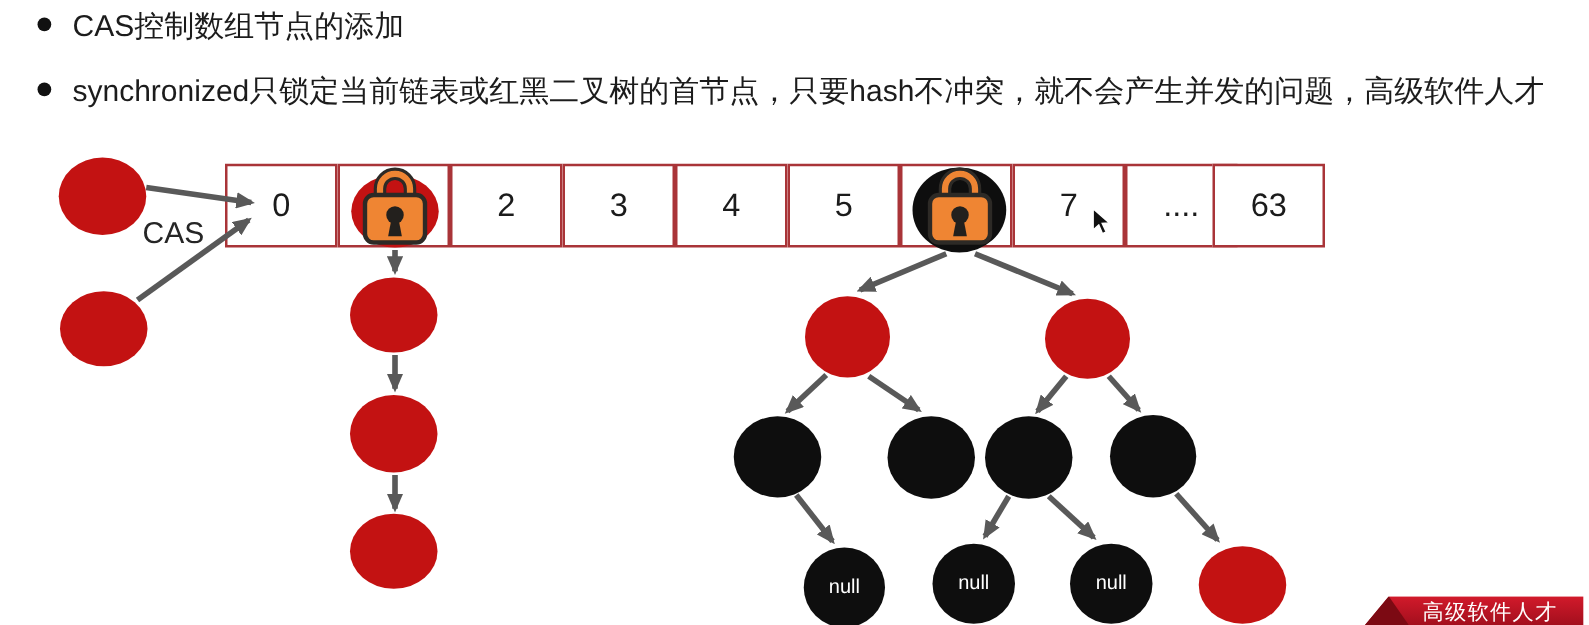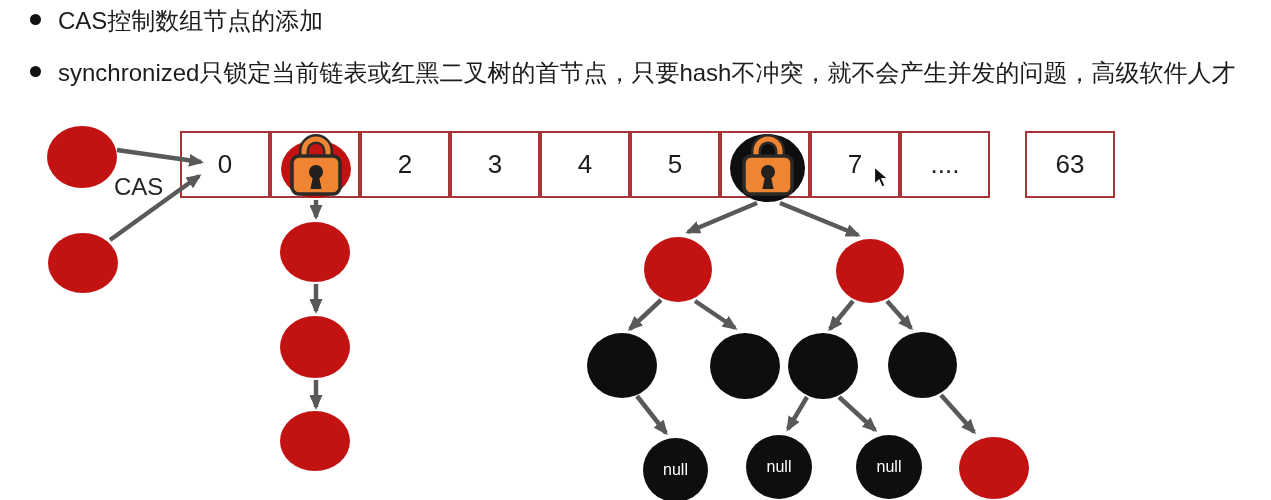--- a/index.html
+++ b/index.html
@@ -57,21 +57,21 @@
   <div>
     <div class="cell" style="left:180px;">0</div>
     <div class="cell" style="left:270px;"></div>
     <div class="cell" style="left:360px;">2</div>
     <div class="cell" style="left:450px;">3</div>
     <div class="cell" style="left:540px;">4</div>
     <div class="cell" style="left:630px;">5</div>
     <div class="cell" style="left:720px;"></div>
     <div class="cell" style="left:810px;">7</div>
     <div class="cell" style="left:900px;">....</div>
-    <div class="cell" style="left:1025px;">63</div>
+    <div class="cell" style="left:970px;">63</div>
   </div>
 
   <div class="node red" style="left:281px; top:140px; width:70px; height:58px;"></div>
   <div class="node black" style="left:730px; top:134px; width:75px; height:68px;"></div>
 
   <div class="node red" style="left:280px; top:222px; width:70px; height:60px;"></div>
   <div class="node red" style="left:280px; top:316px; width:70px; height:62px;"></div>
   <div class="node red" style="left:280px; top:411px; width:70px; height:60px;"></div>
 
   <div class="node red" style="left:644px; top:237px; width:68px; height:65px;"></div>
@@ -126,14 +126,19 @@
     <path d="M16 33 V24 a12 12 0 0 1 24 0 V33" fill="none" stroke="#EF8533" stroke-width="5"></path>
     <rect x="4" y="29" width="48" height="38" rx="7" fill="#EF8533" stroke="#2D2A26" stroke-width="3.5"></rect>
     <circle cx="28" cy="45" r="7" fill="#23201d"></circle>
     <path d="M25 49 L31 49 L33.5 62 L22.5 62 Z" fill="#23201d"></path>
   </svg>
 
   <svg class="cursor-svg" width="16" height="24" viewBox="0 0 16 24">
     <path d="M1.5 1 L1.5 18 L6 14 L9 21 L12 19.6 L8.8 12.8 L14.5 12.3 Z" fill="#111" stroke="#fff" stroke-width="1.2"></path>
   </svg>
 
+  <div class="banner">
+    <div class="banner-bg"></div>
+    <div class="banner-fold"></div>
+    <div class="banner-text">高级软件人才</div>
+  </div>
 
 </div>
 
 </body></html>

